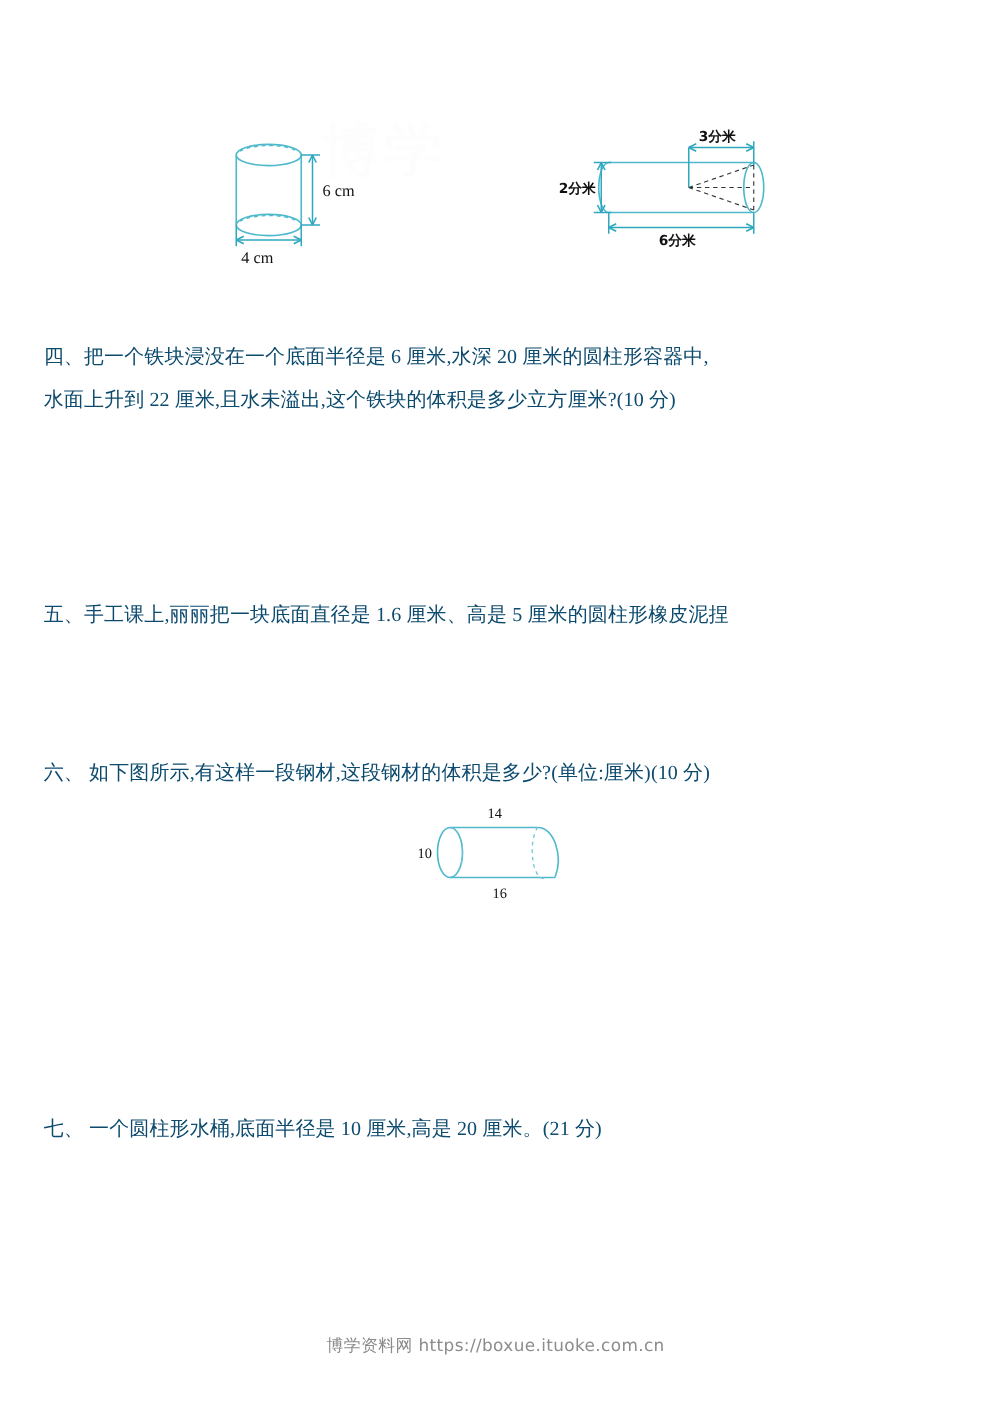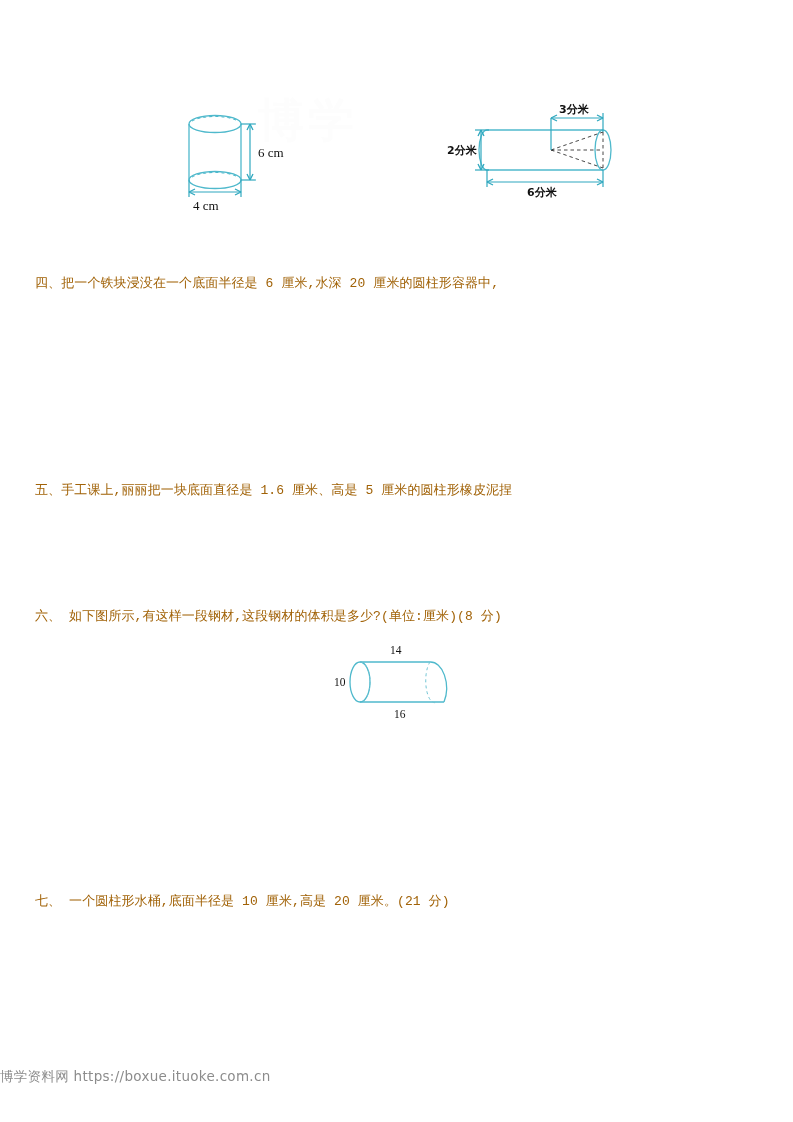--- a/index.html
+++ b/index.html
@@ -18,26 +18,26 @@
 
   .page {
     position: absolute;
     inset: 0;
     background: #ffffff;
   }
 
   
   .qline {
     position: absolute;
-    font-size: 13px;
+    font-size: 16px;
     line-height: 1.35;
     letter-spacing: 0.1px;
     white-space: nowrap;
-    color: #a16207;
-    font-family: Liberation Mono, monospace;
+    color: #0c4a6e;
+    font-family: Liberation Serif, serif;
     font-weight: 500;
   }
 
   
   .fig {
     position: absolute;
   }
   .fig svg { display:block; overflow: visible; }
 
   .dimtext {
@@ -56,21 +56,21 @@
     font-size: 11.5px;
     fill: #111;
   }
 
   
   .footer {
     position: absolute;
     left: 0;
     right: 0;
     top: 1068px;
-    text-align: left;
+    text-align: center;
     font-size: 13.5px;
     color: #8c8c8c;
     font-family: "DejaVu Sans", "Liberation Sans", sans-serif;
     letter-spacing: 0.3px;
   }
 
   
   .bg-watermark {
     position: absolute;
     left: 258px;
@@ -171,24 +171,25 @@
         <line x1="32" y1="62" x2="32" y2="79"></line>
         <line x1="148" y1="62" x2="148" y2="79"></line>
         <path d="M32 74 l6 -3 M32 74 l6 3" stroke-width="1.3"></path>
         <path d="M148 74 l-6 -3 M148 74 l-6 3" stroke-width="1.3"></path>
       </g>
       <text class="dimtext-cn" x="72" y="88">6分米</text>
     </svg>
   </div>
 
   <div class="qline" style="left:35px; top:275px;">四、把一个铁块浸没在一个底面半径是 6 厘米,水深 20 厘米的圆柱形容器中,</div>
+  <div class="qline" style="left:35px; top:310px;">水面上升到 22 厘米,且水未溢出,这个铁块的体积是多少立方厘米?(10 分)</div>
 
   <div class="qline" style="left:35px; top:482px;text-align:center;">五、手工课上,丽丽把一块底面直径是 1.6 厘米、高是 5 厘米的圆柱形橡皮泥捏</div>
 
-  <div class="qline" style="left:35px; top:608px;">六、 如下图所示,有这样一段钢材,这段钢材的体积是多少?(单位:厘米)(8 分)</div>
+  <div class="qline" style="left:35px; top:608px;">六、 如下图所示,有这样一段钢材,这段钢材的体积是多少?(单位:厘米)(10 分)</div>
 
   <div class="fig" style="left:330px; top:640px;">
     <svg width="130" height="80" viewBox="0 0 130 80">
 
       <path d="M30 22 L100 22 A14 25 0 0 1 114 40 L114 40 A14 25 0 0 1 100 62 L30 62 A11 21 0 0 1 30 22 Z" fill="#ffffff" stroke="none"></path>
       <g stroke="#4fb9cc" fill="none" stroke-width="1.3">
 
         <line x1="30" y1="22" x2="100" y2="22"></line>
 
         <line x1="30" y1="62" x2="114" y2="62"></line>

